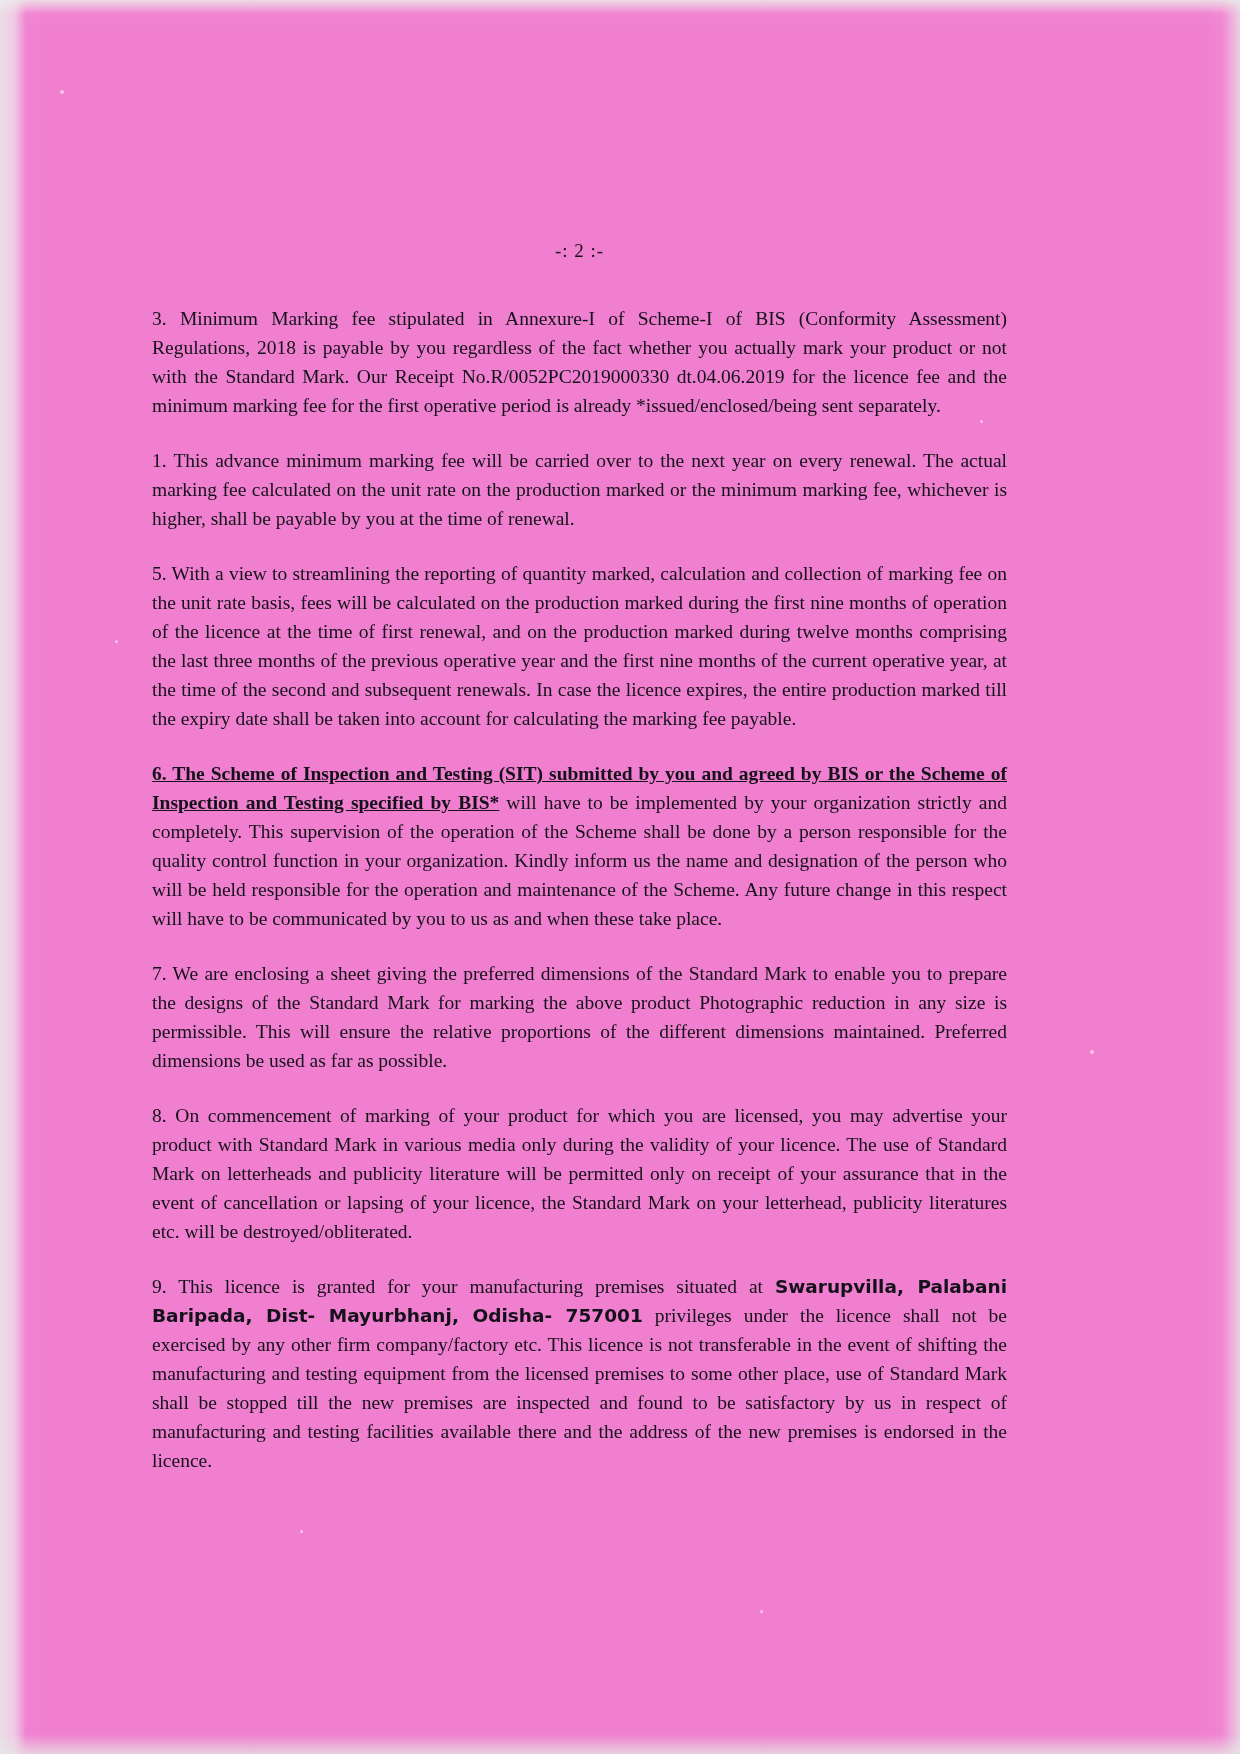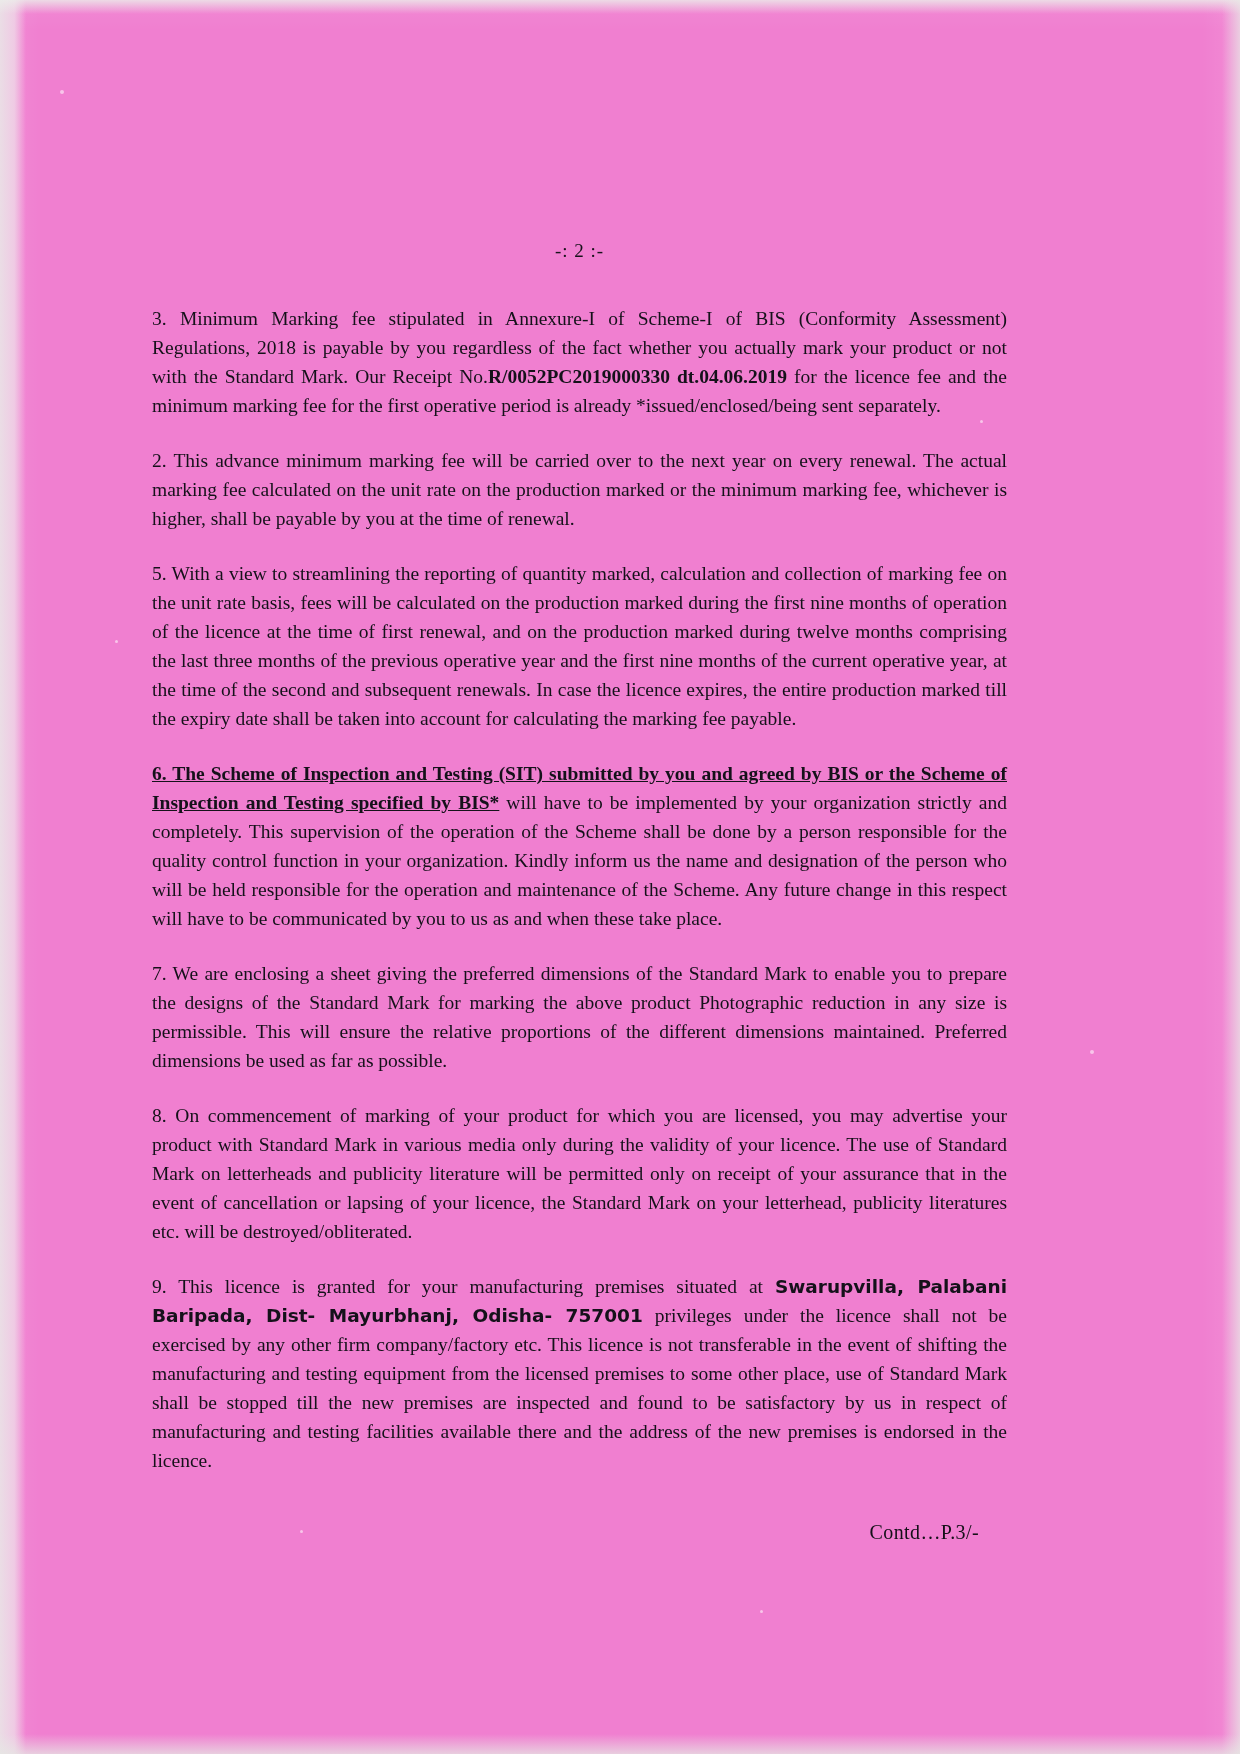--- a/index.html
+++ b/index.html
@@ -75,21 +75,21 @@
     margin: 0 0 26px 0;
     font-size: 19.5px;
     line-height: 29px;
     text-align: justify;
     text-justify: inter-word;
     color: #15111a;
   }
   p.para:last-child { margin-bottom: 0; }
 
   .b { font-weight: bold; text-decoration: underline; }
-  .receipt { font-weight: bold; }
+  .receipt { font-weight: normal; }
 
   .para-9 {
     font-size: 20.5px;
     line-height: 33px;
     text-align: left;
     margin-top: 34px;
   }
   .addr {
     font-family: "DejaVu Sans", sans-serif;
     font-weight: bold;
@@ -127,27 +127,26 @@
   <div class="speck" style="left:1090px;top:1050px;width:4px;height:4px;"></div>
   <div class="speck" style="left:300px;top:1530px;width:3px;height:3px;"></div>
   <div class="speck" style="left:760px;top:1610px;width:3px;height:3px;"></div>
 
   <div class="content">
 
     <div class="page-number">-: 2 :-</div>
 
     <p class="para"><span>3.  Minimum  Marking  fee  stipulated  in  Annexure-I  of  Scheme-I  of  BIS  (Conformity  Assessment) Regulations, 2018 is payable by you regardless of the fact whether you actually mark your product or not with the Standard Mark. Our Receipt No.</span><span class="receipt">R/0052PC2019000330 dt.04.06.2019</span><span> for the licence fee and the minimum marking fee for the first operative period is already *issued/enclosed/being sent separately.</span></p>
 
-    <p class="para">2.  This advance minimum marking fee will be carried over to the next year on every renewal. The actual marking fee calculated on the unit rate on the production marked or the minimum marking fee, whichever is higher, shall be payable by you at the time of renewal.</p>
+    <p class="para">1.  This advance minimum marking fee will be carried over to the next year on every renewal. The actual marking fee calculated on the unit rate on the production marked or the minimum marking fee, whichever is higher, shall be payable by you at the time of renewal.</p>
 
     <p class="para">5.   With a view to streamlining the reporting of quantity marked, calculation and collection of marking fee on the unit rate basis, fees will be calculated on the production marked during the first nine months of operation of the licence at the time of first renewal, and on the production marked during twelve months comprising the last three months of the previous operative year and the first nine months of the current operative year, at the time of the second and subsequent renewals.  In case the licence expires, the entire production marked till the expiry date shall be taken into account for calculating the marking fee payable.</p>
 
     <p class="para"><span class="b">6.  The Scheme of Inspection and Testing (SIT) submitted by you and agreed by BIS or the Scheme of Inspection and Testing specified by BIS*</span><span> will have to be implemented by your organization strictly and completely.  This supervision of the operation of the Scheme shall be done by a person responsible for the quality control function in your organization. Kindly inform us the name and designation of the person who will be held responsible for the operation and maintenance of the Scheme.  Any future change in this respect will have to be communicated by you to us as and when these take place.</span></p>
 
     <p class="para">7.   We are enclosing a sheet giving the preferred dimensions of the Standard Mark to enable you to prepare the designs of the Standard Mark for marking the above product Photographic reduction in any size is permissible.   This will ensure the relative proportions of the different dimensions maintained. Preferred dimensions be used as far as possible.</p>
 
     <p class="para">8.  On commencement of marking of your product for which you are licensed, you may advertise your product  with  Standard  Mark  in  various  media  only  during  the  validity  of  your  licence.  The  use  of Standard Mark on letterheads and publicity literature will be permitted only on receipt of your assurance that  in  the  event  of  cancellation  or  lapsing  of  your  licence,  the  Standard  Mark  on  your  letterhead, publicity literatures etc. will be destroyed/obliterated.</p>
 
     <p class="para para-9"><span>9. This licence is granted for your manufacturing premises situated at </span><span class="addr">Swarupvilla, Palabani Baripada, Dist- Mayurbhanj, Odisha- 757001</span><span> privileges under the licence shall not be exercised by any other firm company/factory etc.  This licence is not transferable in the event of shifting the manufacturing and testing equipment from the licensed premises to some other place, use of Standard Mark shall be stopped till the new premises are inspected and found to be satisfactory by us in respect of manufacturing and testing facilities available there and the address of the new premises is endorsed in the licence.</span></p>
 
-    <div class="contd">Contd…P.3/-</div>
   </div>
 </div>
 
 </body></html>

